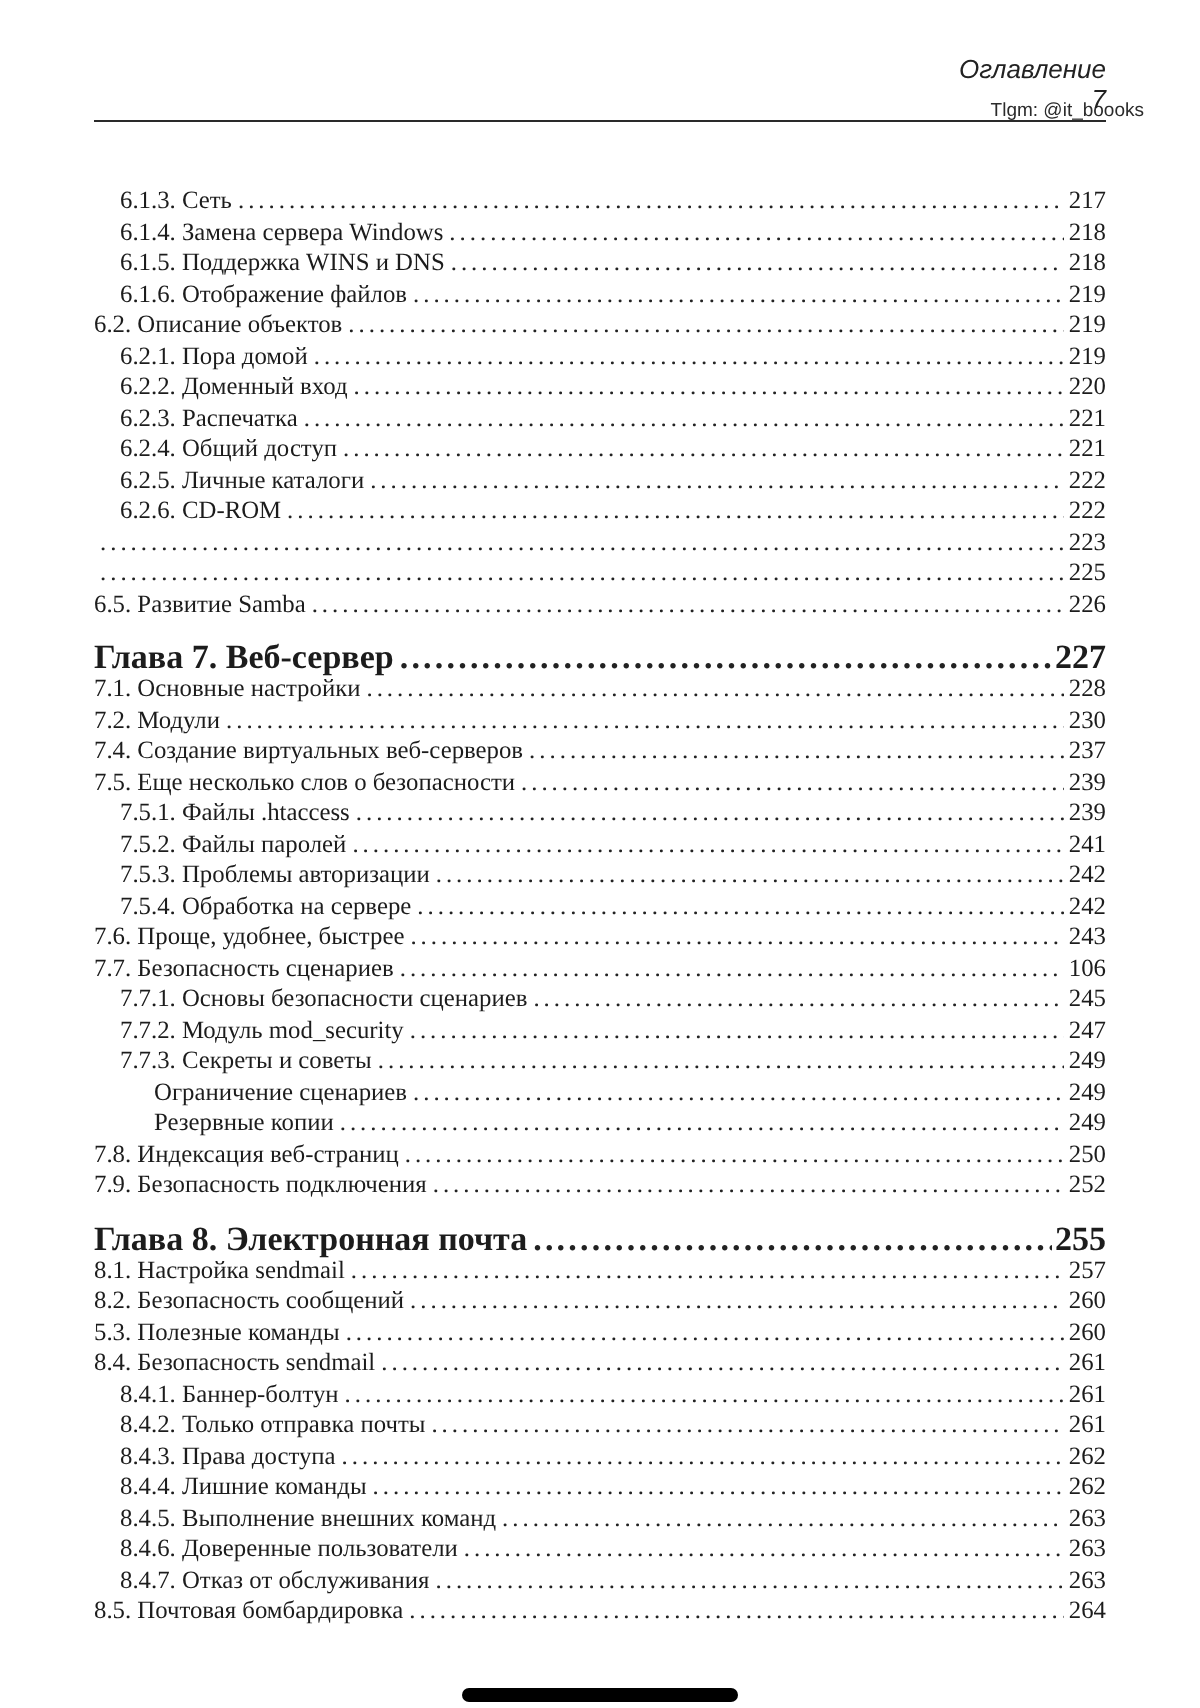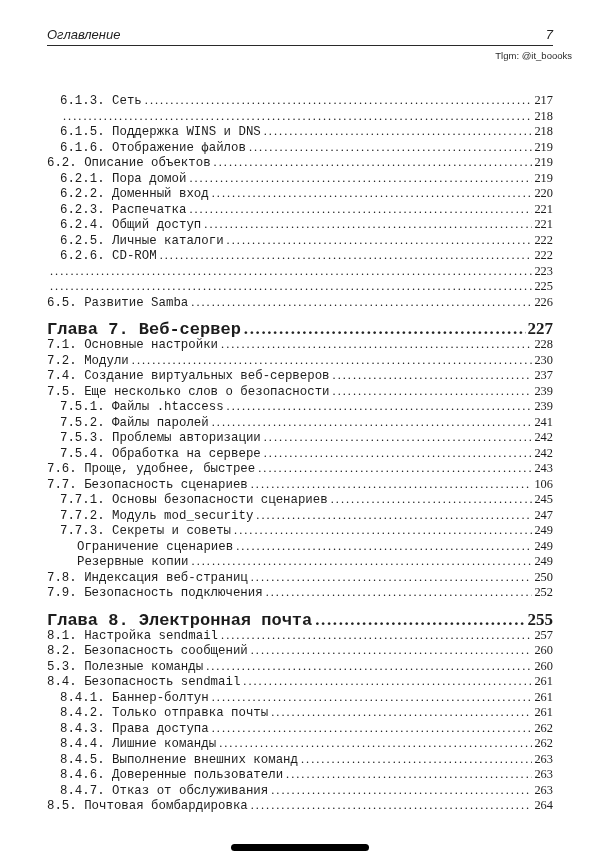--- a/index.html
+++ b/index.html
@@ -24,20 +24,21 @@
     left: 47px; right: 47px; top: 27px;
     display: flex;
     justify-content: space-between;
     align-items: flex-end;
     border-bottom: 1.2px solid #2a2a2a;
     padding-bottom: 3px;
     font-family: "Liberation Sans", sans-serif;
     font-style: italic;
     font-size: 13px;
     color: #222;
+    flex-direction: column;
   }
   .toc {
     position: absolute;
     left: 47px; right: 47px; top: 54px;
   }
   .toc-row {
     display: flex;
     align-items: baseline;
     height: 15.5px;
     line-height: 15.5px;
@@ -46,21 +47,21 @@
   }
   .toc-row.lvl2 { padding-left: 13px; }
   .toc-row.lvl3 { padding-left: 30px; }
   .toc-row.chapter {
     font-weight: bold;
     font-size: 17px;
     height: 17px;
     line-height: 17px;
     margin-top: 10px;
   }
-  .toc-row .t { flex: 0 0 auto; font-family: Liberation Mono, monospace; }
+  .toc-row .t { flex: 0 0 auto; }
   .toc-row .leader {
     flex: 1 1 auto;
     overflow: hidden;
     margin: 0 2px 0 3px;
     white-space: nowrap;
   }
   .toc-row .leader::after {
     content: "..................................................................................................................................................................................";
     letter-spacing: 2px;
     color: #222;
@@ -86,20 +87,21 @@
   <span>7</span>
 </div>
 
 <div class="toc">
     <div class="toc-row lvl2">
     <span class="t">6.1.3. Сеть</span>
     <span class="leader"></span>
     <span class="p">217</span>
   </div>
     <div class="toc-row lvl2">
+    <span class="t">6.1.4. Замена сервера Windows</span>
     <span class="leader"></span>
     <span class="p">218</span>
   </div>
     <div class="toc-row lvl2">
     <span class="t">6.1.5. Поддержка WINS и DNS</span>
     <span class="leader"></span>
     <span class="p">218</span>
   </div>
     <div class="toc-row lvl2">
     <span class="t">6.1.6. Отображение файлов</span>

